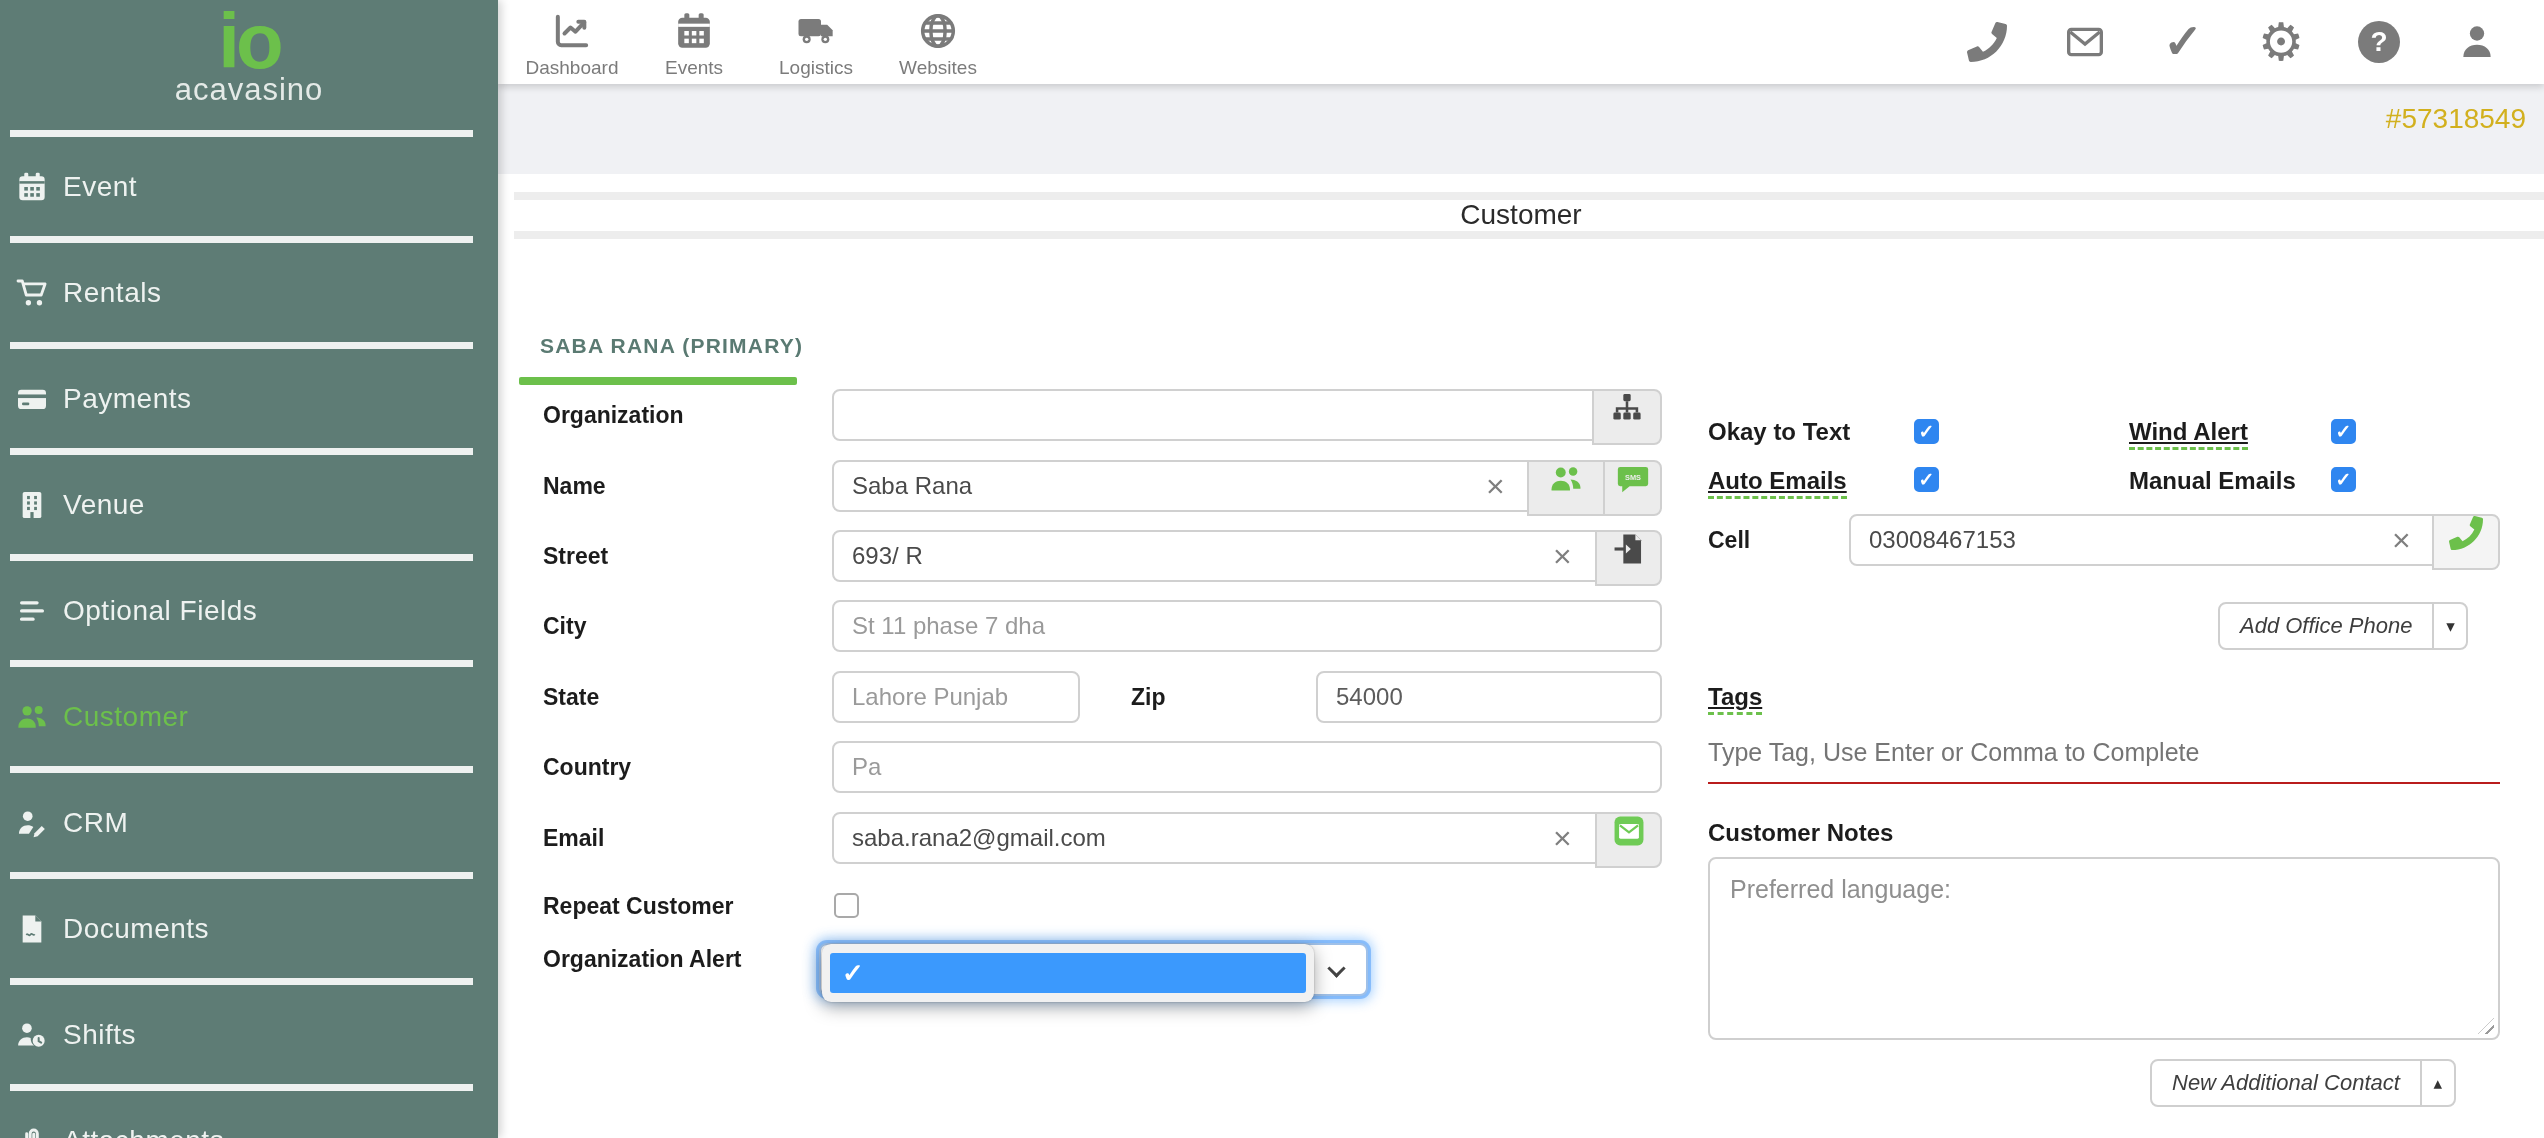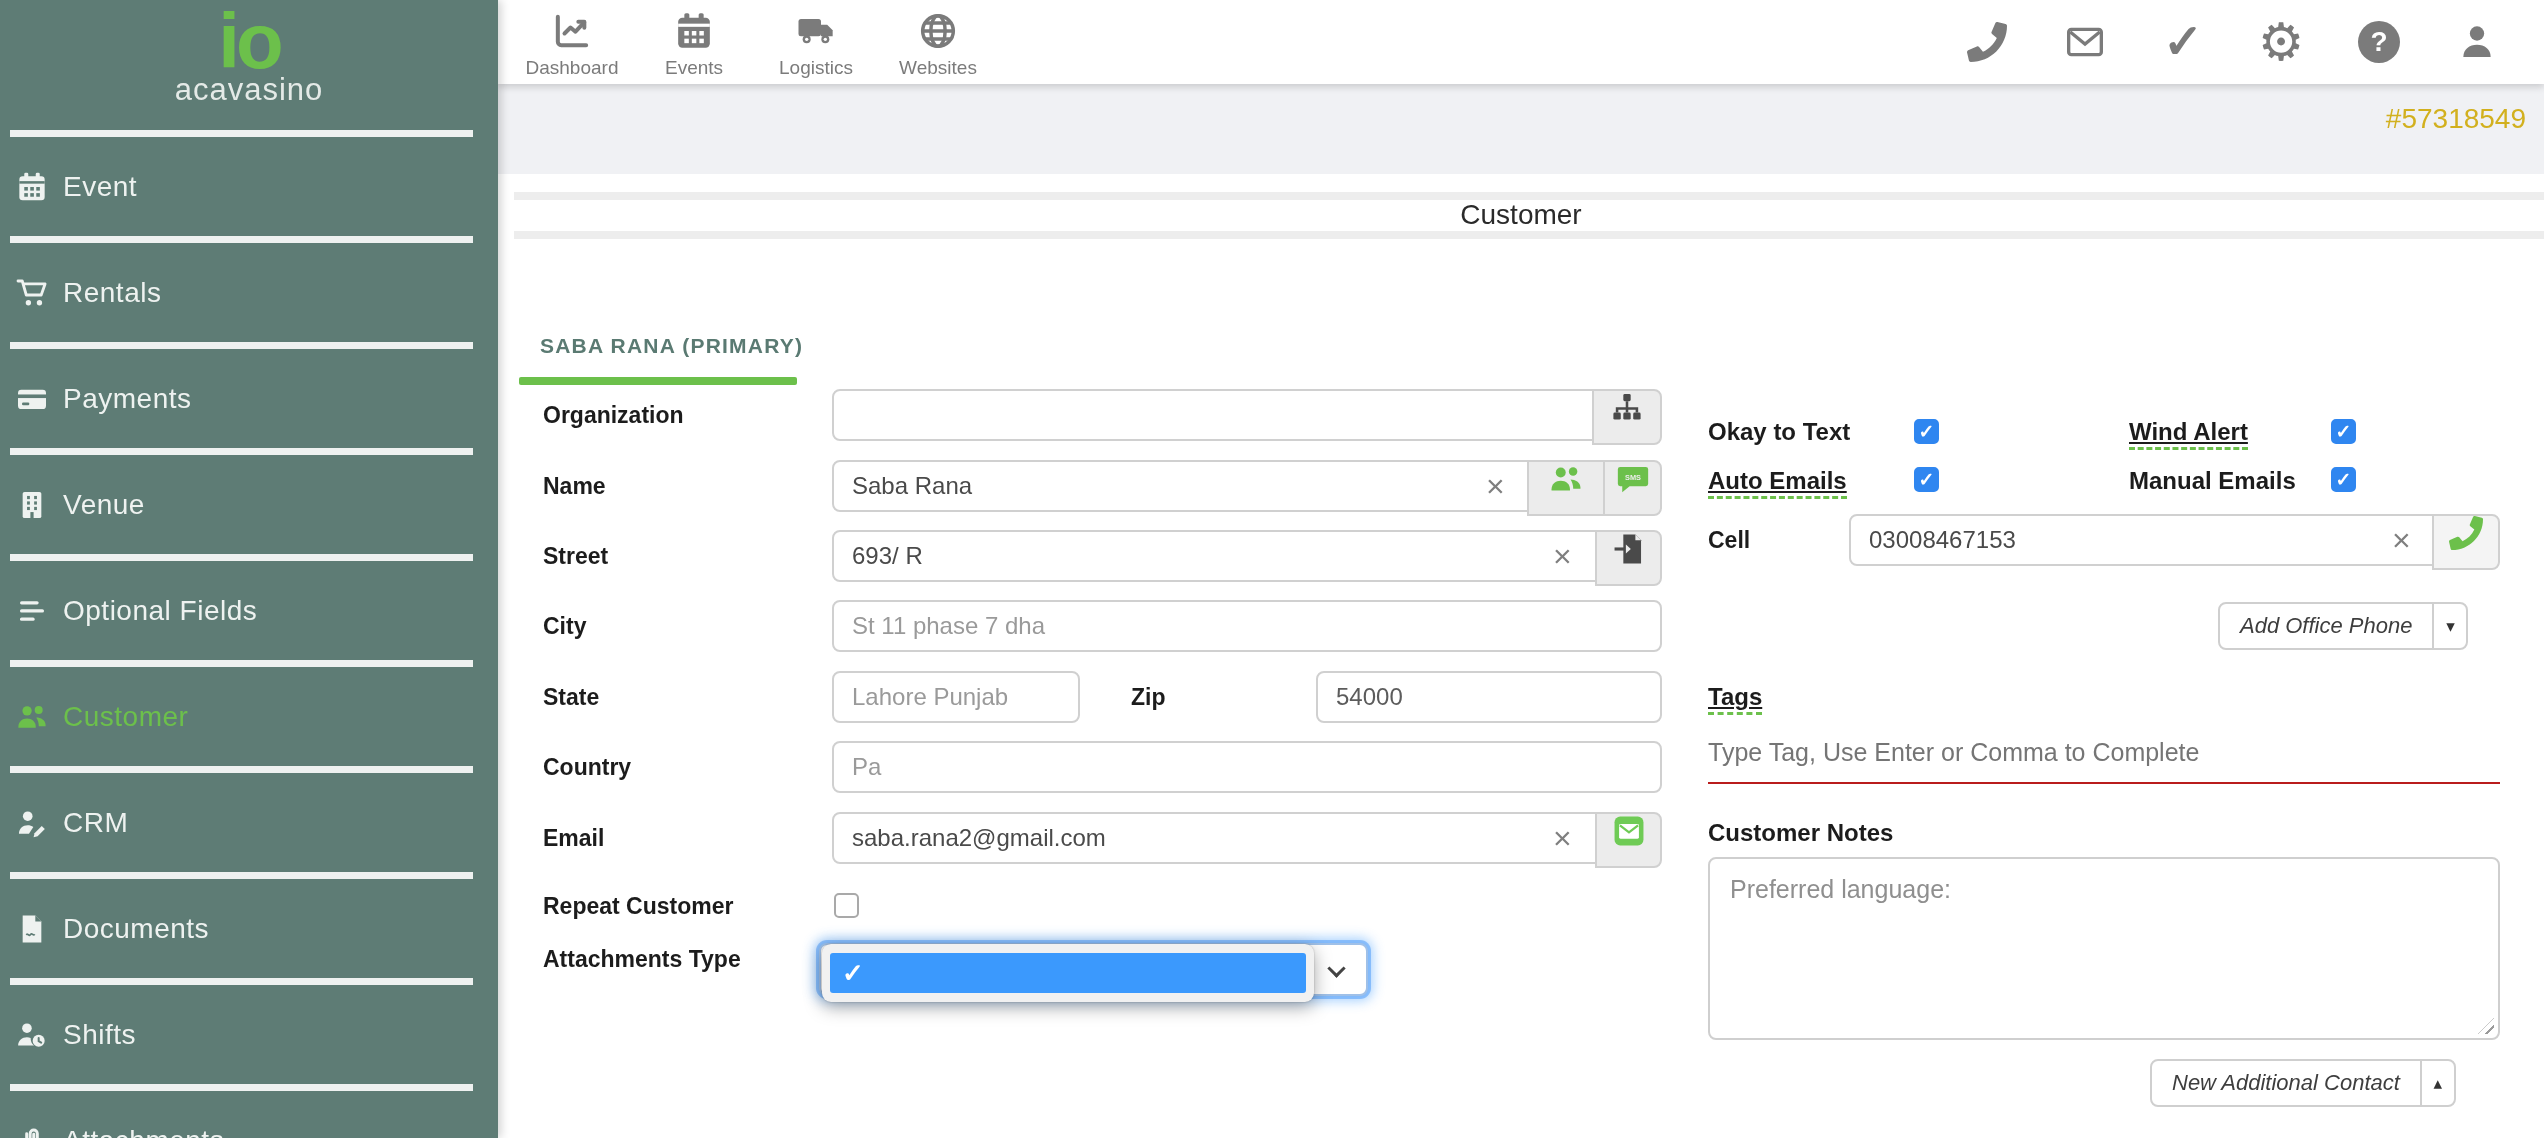--- a/index.html
+++ b/index.html
@@ -417,21 +417,21 @@
         <rect x="1.8" y="1.8" width="20.4" height="20.4" rx="4" fill="#6fcb55"></rect>
         <rect x="5" y="7" width="14" height="10.4" rx="1" fill="#fff"></rect>
         <path d="M5.6 8l6.4 5 6.4-5" stroke="#6fcb55" stroke-width="1.6" fill="none"></path>
       </svg>
   </span>
 </div>
 
 <div class="flabel" style="left:543px; top:880px;">Repeat Customer</div>
 <span class="cb" style="left:834px; top:893px;"></span>
 
-<div class="flabel" style="left:543px; top:933px;">Attachments Type</div>
+<div class="flabel" style="left:543px; top:933px;">Organization Alert</div>
 <div class="otype-select">
   <span style="position:absolute; left:16px; line-height:49px; font-size:24px; color:#444;"></span>
 </div>
 <div class="otype-chevron"></div>
 <div class="otype-popup">
   <div class="otype-option">
     <span class="opt-check">✓</span>
     <span style="margin-left:10px;"></span>
   </div>
 </div>

